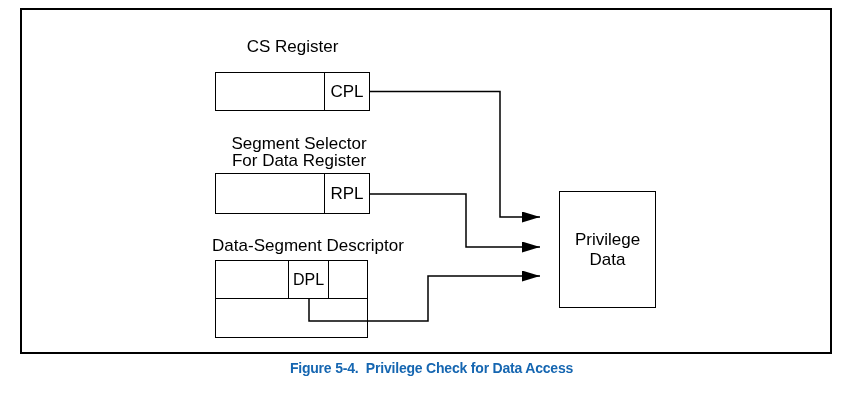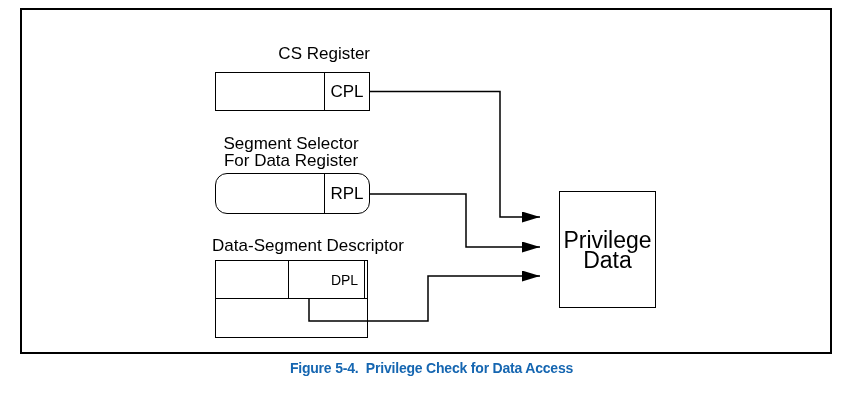--- a/index.html
+++ b/index.html
@@ -54,46 +54,45 @@
     font-size: 17px;
     color: #000;
   }
   .cell-mid {
     flex: 0 0 auto;
     border-left: 1.5px solid #000;
     border-right: 1.5px solid #000;
     display: flex;
     align-items: center;
     justify-content: center;
-    font-size: 14px;
+    font-size: 16px;
     color: #000;
-    padding-left: 36px;
   }
-  .cs-title { left: 215px; top: 45px; width: 155px; text-align: right; }
+  .cs-title { left: 215px; top: 38px; width: 155px; }
   .cs-box   { left: 215px; top: 72px;  width: 155px; height: 39px; gap: 29px; }
   .cs-box .cell-field { width: 44px; }
 
-  .sel-title { left: 212px; top: 135px; width: 158px; }
-  .sel-box   { left: 215px; top: 173px; width: 155px; height: 41px; border-radius: 12px; }
+  .sel-title { left: 220px; top: 135px; width: 158px; }
+  .sel-box   { left: 215px; top: 173px; width: 155px; height: 41px; }
   .sel-box .cell-field { width: 44px; }
 
   .desc-title { left: 198px; top: 237px; width: 220px; }
   .desc-row1  { left: 215px; top: 260px; width: 153px; height: 39px; }
   .desc-row1 .cell-a { flex: 0 0 auto; width: 72px; }
   .desc-row1 .cell-mid { width: 39px; }
   .desc-row1 .cell-b { flex: 1 1 auto; }
   .desc-row2  { left: 215px; top: 297.5px; width: 153px; height: 40.5px; }
 
   .priv-box {
     left: 559px; top: 191px;
     width: 97px; height: 117px;
     flex-direction: column;
     align-items: center;
     justify-content: center;
-    font-size: 23px;
+    font-size: 17px;
     line-height: 20px;
     color: #000;
     text-align: center;
   }
   .caption {
     position: absolute;
     left: 0; top: 360px;
     width: 863px;
     text-align: center;
     font-size: 14px;

